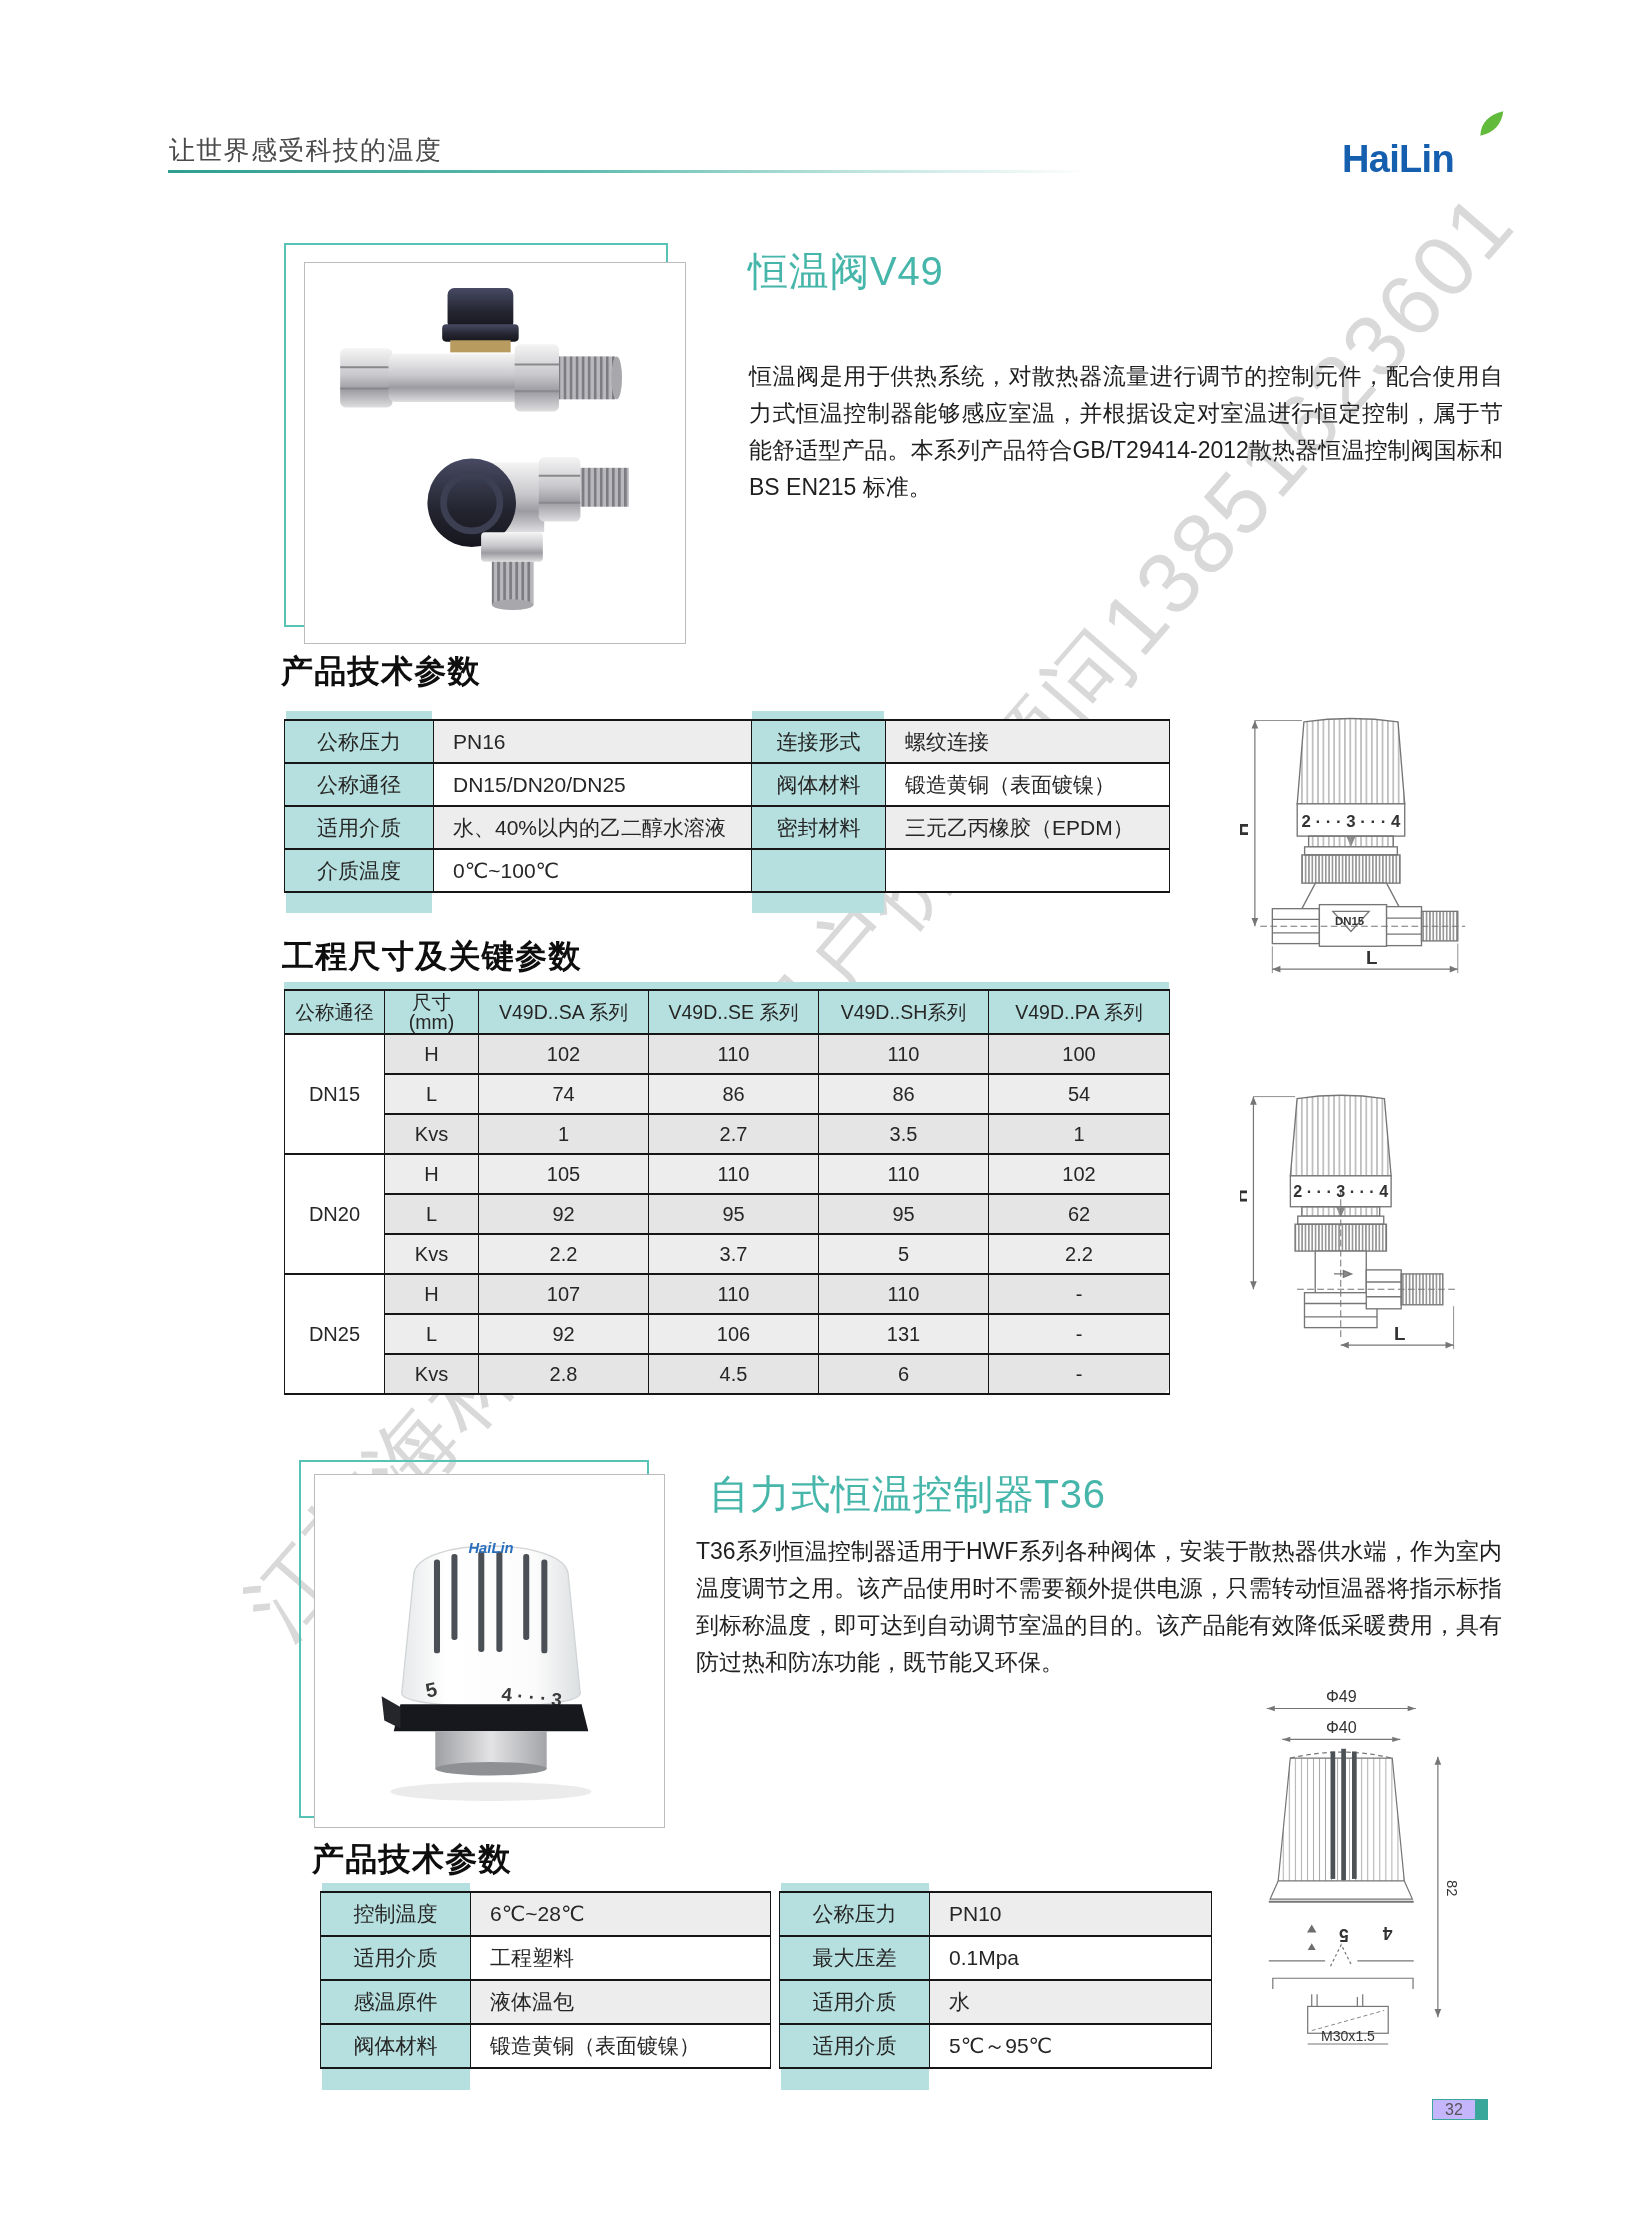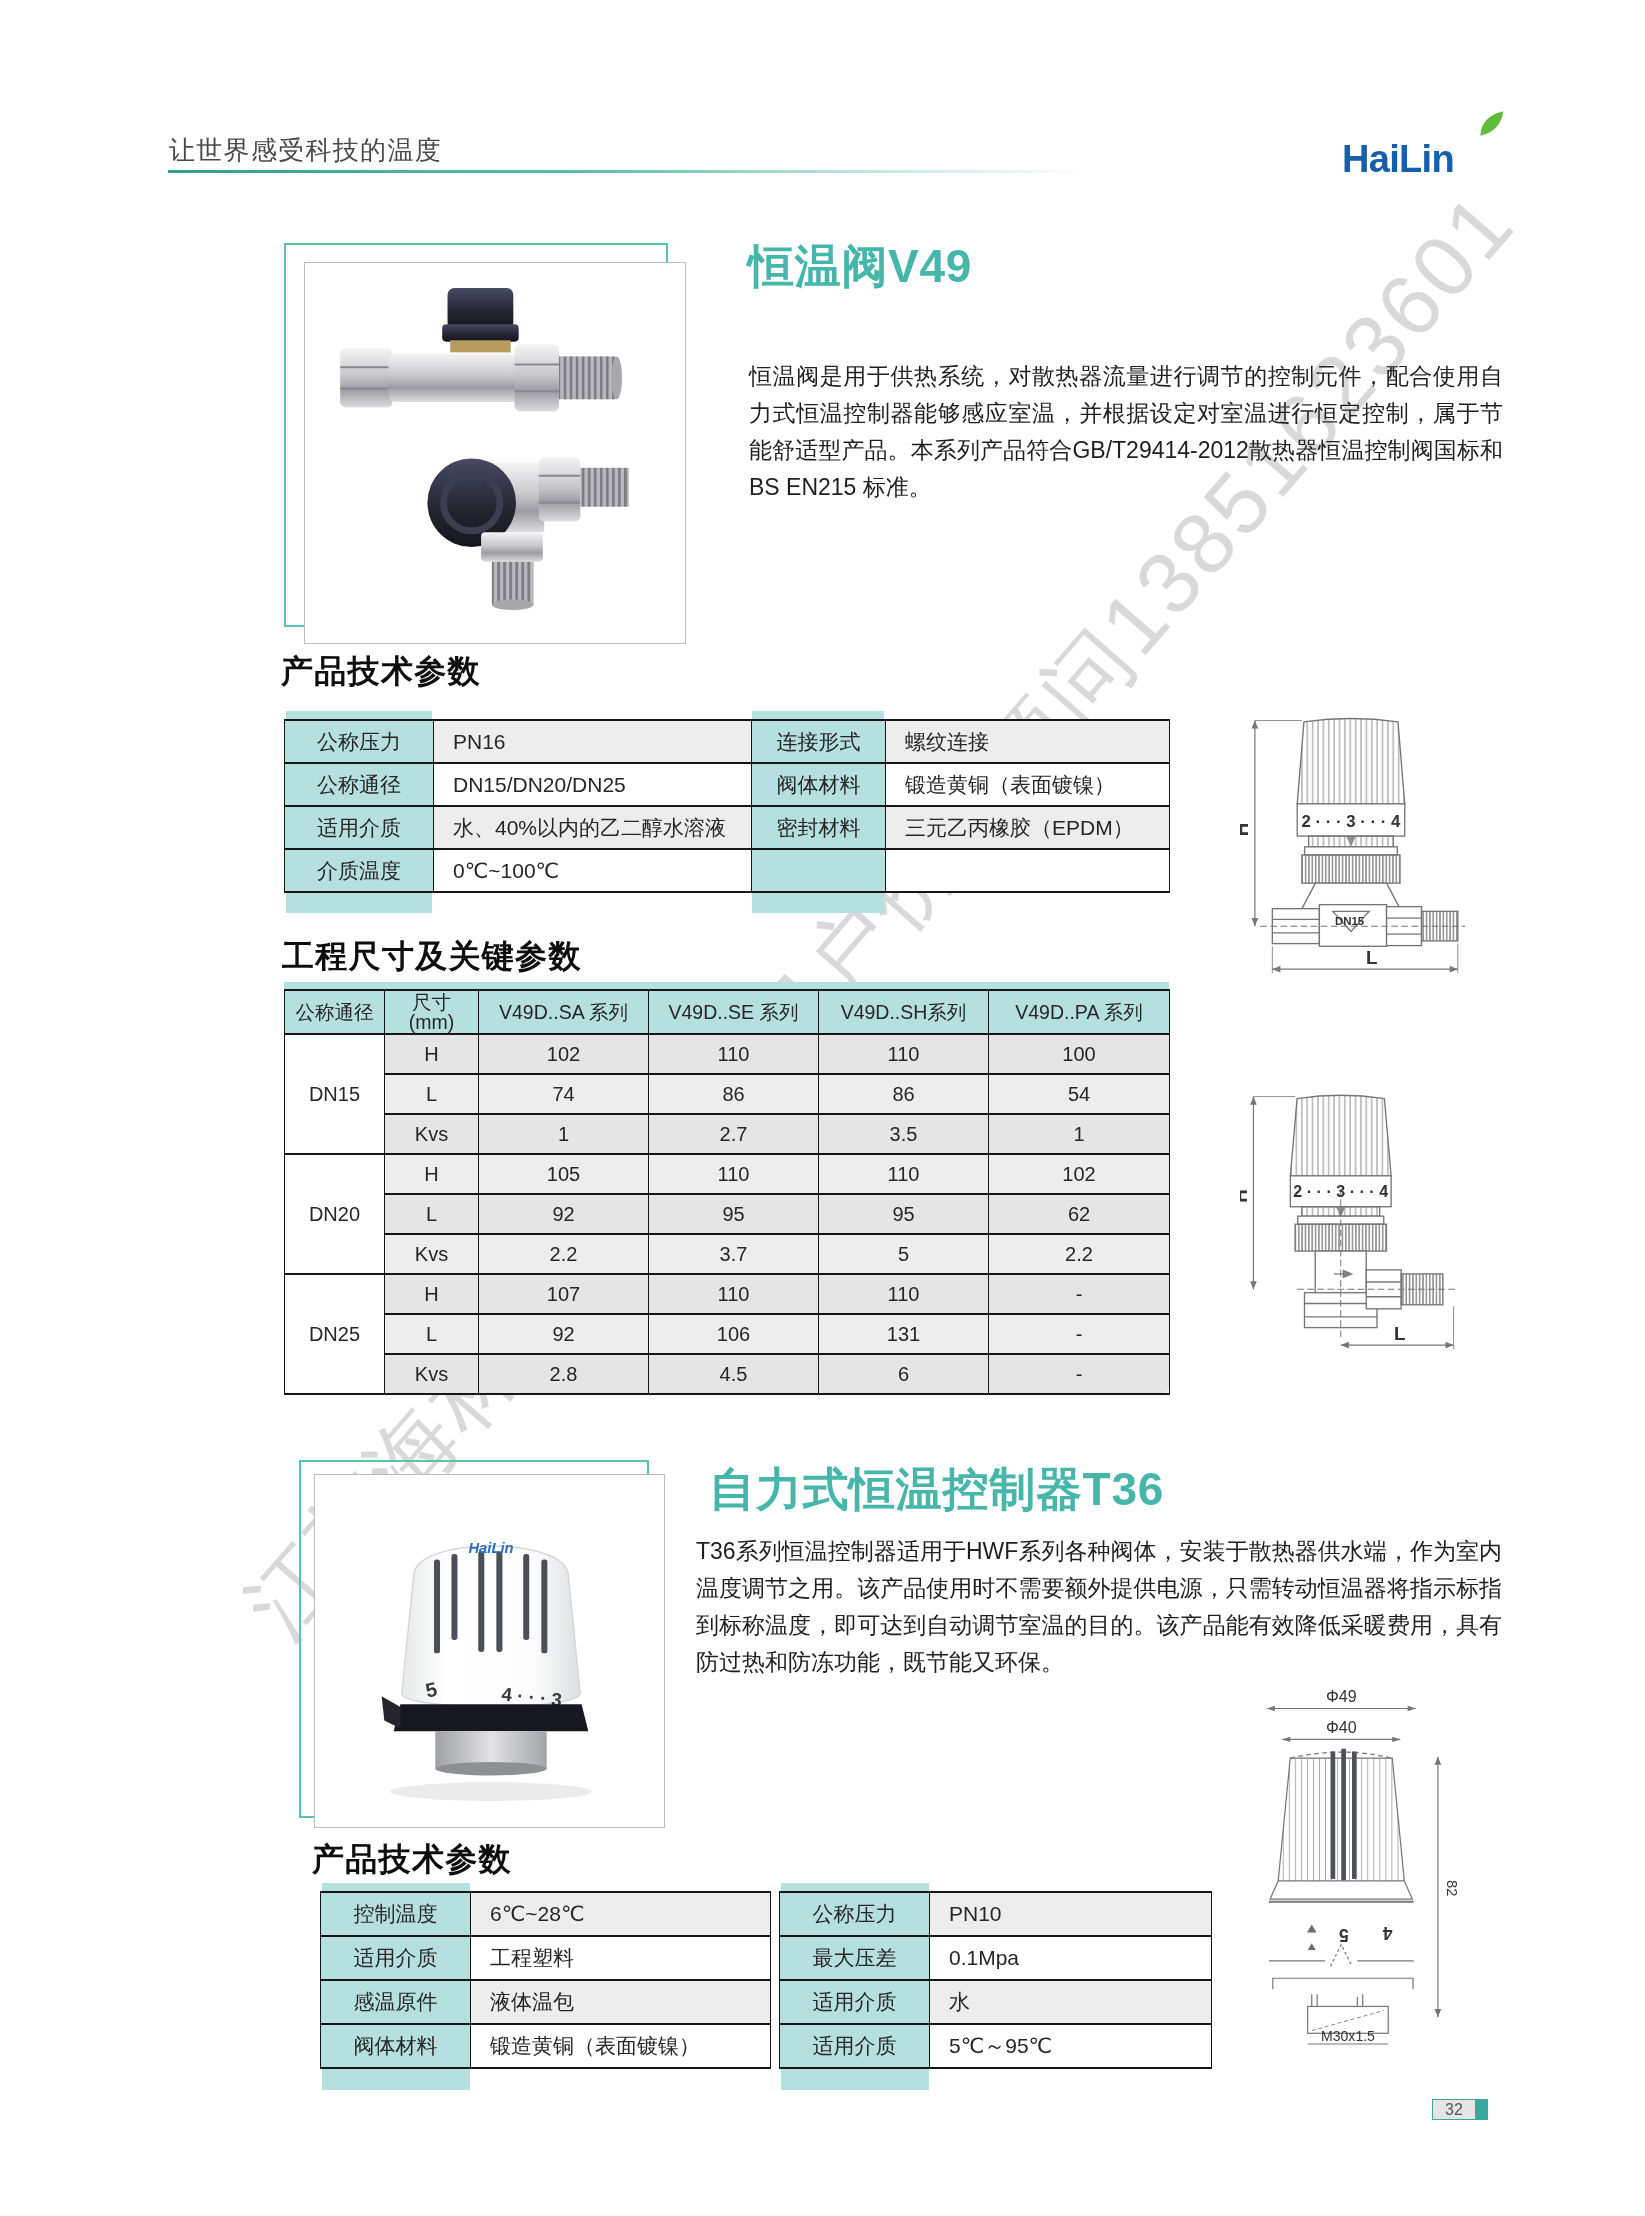--- a/index.html
+++ b/index.html
@@ -18,21 +18,21 @@
   .header-line{position:absolute;left:168px;top:170px;width:922px;height:3.4px;z-index:3;
     background:linear-gradient(to right,#2f9e91,#5fbcae 45%,#bfe4de 75%,rgba(255,255,255,0));}
   .logo{position:absolute;left:1342px;top:114px;width:181px;height:67px;z-index:3;}
   .logo .logo-text{position:absolute;left:0;bottom:0;font-size:38px;font-weight:800;color:#155fae;letter-spacing:-0.7px;}
   .logo .leaf{position:absolute;right:17.5px;top:-4px;}
   
   .frame-teal{position:absolute;border:2px solid #57c2b6;background:transparent;z-index:2;}
   .frame-gray{position:absolute;border:1.3px solid #bcbcbc;background:#ffffff;z-index:2;}
   .photo{position:absolute;z-index:3;}
   
-  .prod-title{position:absolute;font-size:46px;font-weight:700;color:#47b6aa;z-index:4;letter-spacing:0.7px;}
+  .prod-title{position:absolute;font-size:40px;font-weight:400;color:#47b6aa;z-index:4;letter-spacing:0.7px;margin-top:8px;}
   .para{position:absolute;font-size:23px;line-height:37px;color:#1f1f1f;text-align:justify;z-index:4;}
   .sec-heading{position:absolute;font-size:32px;font-weight:800;color:#0e0e0e;z-index:4;letter-spacing:1.3px;}
   
   .tband{position:absolute;background:#b6e0df;z-index:2;}
   table{border-collapse:collapse;table-layout:fixed;position:absolute;z-index:4;background:#e5e5e5;border-radius:11px;}
   td,th{border-left:1.3px solid #161616;border-right:1.3px solid #161616;
         border-top:2px solid #161616;border-bottom:2px solid #161616;
         font-weight:400;vertical-align:middle;overflow:hidden;}
   .t1{left:284px;top:719px;width:885px;border-top:2.7px solid #161616;border-bottom:2.7px solid #161616;}
   .t1 tr{height:43px;}
@@ -48,21 +48,21 @@
   .lab{background:#b6e0df;text-align:center;}
   .val{text-align:left;padding-left:19px;background:#ffffff;}
   .val.g{background:#ededed;}
   .cell-sub{display:block;line-height:20px;}
   .dncell{background:#ffffff;text-align:center;}
   
   .drawing{position:absolute;z-index:4;}
   .dtext{font-family:"Liberation Sans","DejaVu Sans",sans-serif;fill:#333;}
   
   .pagenum{position:absolute;left:1432px;top:2099px;width:54px;height:19px;border:1.3px solid #3aa79b;
-    display:flex;align-items:center;z-index:4;background:#e5e5e5;}
+    display:flex;align-items:center;z-index:4;background:#c4b5fd;}
   .pagenum .num{flex:1;text-align:center;font-size:16px;color:#555;line-height:19px;}
   .pagenum .block{width:12px;height:19px;background:#3aa79b;}
 </style>
 </head>
 <body>
 
 <div id="page">
 
   <div class="watermark">江苏海林自控科技 客户价值顾问13851623601</div>
 

